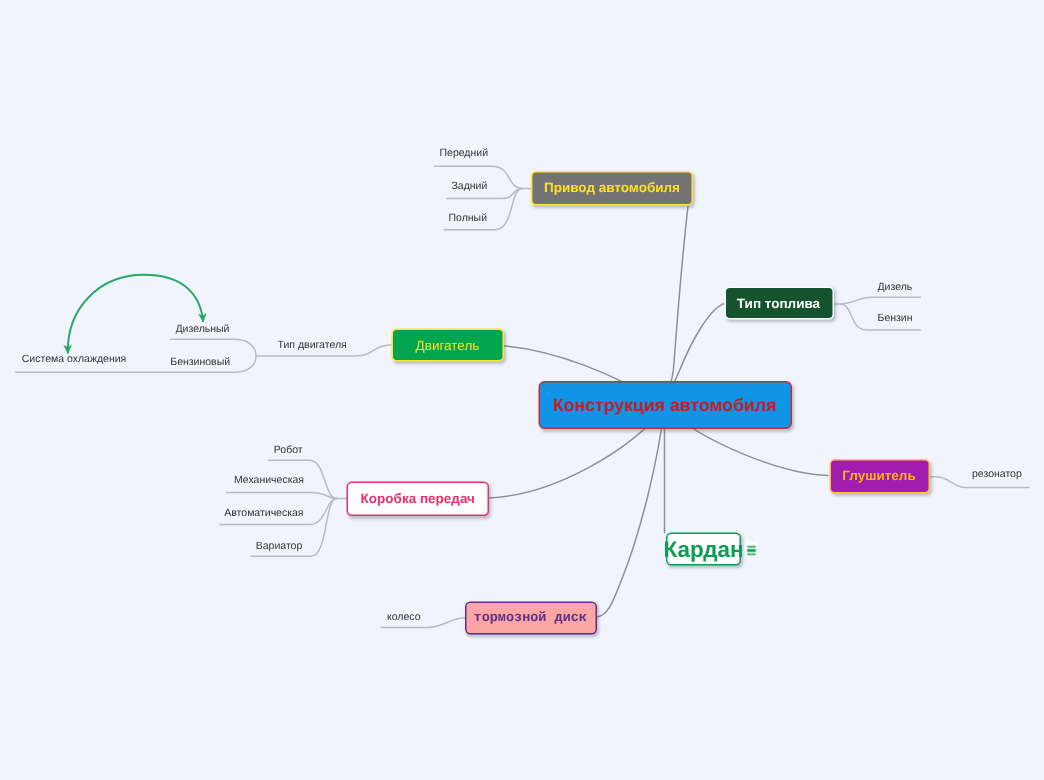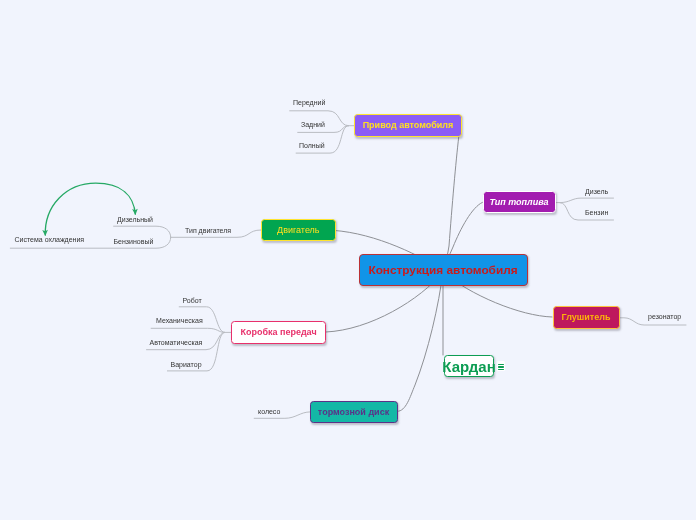--- a/index.html
+++ b/index.html
@@ -50,39 +50,39 @@
           <path d="M 0.5,0.8 L 9.5,5 L 0.5,9.2 L 2.6,5 Z" fill="#26a965"></path>
         </marker>
       </defs>
       <g>
         <path d="M 45.3,235.6 C 44.2,206 66,183.2 95.7,183.2 C 122,183.2 133.8,196 135.4,214.6" fill="none" stroke="#26a965" stroke-width="1.3" marker-start="url(#arrh)" marker-end="url(#arrh)"></path>
       </g>
     </svg>
 <div class="node central" style="left: 358.5px; top: 254px; width: 169px; height: 32px; background: rgb(17, 148, 232); border-color: rgb(187, 49, 53); border-width: 1.8px; border-radius: 4px; color: rgb(201, 27, 27); font-weight: bold; font-size: 11.8px; box-shadow: rgba(70, 70, 85, 0.3) 1px 1.5px 2px; justify-content: center;">
       <span>Конструкция автомобиля</span>
     </div>
-    <div class="node" style="left: 354px; top: 114px; width: 108px; height: 22.5px; background: #8b5cf6; border-color: rgb(255, 228, 46); border-width: 1.7px; border-radius: 3.5px; color: rgb(255, 224, 31); font-weight: bold; font-size: 9px; box-shadow: rgba(70, 70, 85, 0.3) 1px 1.5px 2px;">
+    <div class="node" style="left: 354px; top: 114px; width: 108px; height: 22.5px; background: #737373; border-color: rgb(255, 228, 46); border-width: 1.7px; border-radius: 3.5px; color: rgb(255, 224, 31); font-weight: bold; font-size: 9px; box-shadow: rgba(70, 70, 85, 0.3) 1px 1.5px 2px;">
       <span>Привод автомобиля</span>
     </div>
-    <div class="node" style="left: 482.5px; top: 191px; width: 73px; height: 21.5px; background: #a21caf; border-color: rgb(255, 255, 255); border-width: 1.7px; border-radius: 3.5px; color: rgb(255, 255, 255); font-weight: bold; font-size: 9px; box-shadow: rgba(70, 70, 85, 0.3) 1px 1.5px 2px; font-style: italic;">
+    <div class="node" style="left: 482.5px; top: 191px; width: 73px; height: 21.5px; background: #14532d; border-color: rgb(255, 255, 255); border-width: 1.7px; border-radius: 3.5px; color: rgb(255, 255, 255); font-weight: bold; font-size: 9px; box-shadow: rgba(70, 70, 85, 0.3) 1px 1.5px 2px;">
       <span>Тип топлива</span>
     </div>
     <div class="node" style="left: 260.8px; top: 219.3px; width: 75px; height: 22px; background: rgb(1, 165, 80); border-color: rgb(255, 228, 46); border-width: 1.7px; border-radius: 3.5px; color: rgb(255, 224, 31); font-weight: normal; font-size: 9px; box-shadow: rgba(70, 70, 85, 0.3) 1px 1.5px 2px;">
       <span>Двигатель</span>
     </div>
     <div class="node" style="left: 231px; top: 321px; width: 95px; height: 22.5px; background: rgb(255, 255, 255); border-color: rgb(232, 48, 107); border-width: 1.7px; border-radius: 3.5px; color: rgb(232, 48, 107); font-weight: bold; font-size: 9px; box-shadow: rgba(70, 70, 85, 0.3) 1px 1.5px 2px;">
       <span>Коробка передач</span>
     </div>
-    <div class="node" style="left: 552.5px; top: 306.2px; width: 67px; height: 22.5px; background: #be185d; border-color: rgb(254, 194, 61); border-width: 1.7px; border-radius: 3.5px; color: rgb(252, 180, 10); font-weight: bold; font-size: 9px; box-shadow: rgba(70, 70, 85, 0.3) 1px 1.5px 2px;">
+    <div class="node" style="left: 552.5px; top: 306.2px; width: 67px; height: 22.5px; background: #a21caf; border-color: rgb(254, 194, 61); border-width: 1.7px; border-radius: 3.5px; color: rgb(252, 180, 10); font-weight: bold; font-size: 9px; box-shadow: rgba(70, 70, 85, 0.3) 1px 1.5px 2px;">
       <span>Глушитель</span>
     </div>
     <div class="node" style="left: 444px; top: 354.8px; width: 50px; height: 22.5px; background: rgb(255, 255, 255); border-color: rgb(13, 157, 83); border-width: 1.7px; border-radius: 3.5px; color: rgb(13, 157, 83); font-weight: bold; font-size: 15px; box-shadow: rgba(70, 70, 85, 0.3) 1px 1.5px 2px;">
       <span>Кардан</span>
     </div>
-    <div class="node" style="left: 309.5px; top: 400.5px; width: 88px; height: 22.2px; background: #14b8a6; border-color: rgb(91, 50, 136); border-width: 1.7px; border-radius: 3.5px; color: rgb(91, 50, 136); font-weight: bold; font-size: 9px; box-shadow: rgba(70, 70, 85, 0.3) 1px 1.5px 2px;">
+    <div class="node" style="left: 309.5px; top: 400.5px; width: 88px; height: 22.2px; background: #fca5a5; border-color: rgb(91, 50, 136); border-width: 1.7px; border-radius: 3.5px; color: rgb(91, 50, 136); font-weight: bold; font-size: 9px; box-shadow: rgba(70, 70, 85, 0.3) 1px 1.5px 2px; font-family: Liberation Mono, monospace;">
       <span>тормозной диск</span>
     </div>
     <div class="noteicon" style="left: 496.6px; top: 361.1px; width: 8.6px; height: 10px; background: rgb(255, 255, 255); border-radius: 1.5px;">
       <i style="position:absolute;left:1.3px;top:2.6px;width:5.9px;height:1.4px;border-radius:0.7px;background:#0d9d53"></i>
       <i style="position:absolute;left:1.3px;top:5.2px;width:5.9px;height:1.4px;border-radius:0.7px;background:#0d9d53"></i>
       <i style="position:absolute;left:1.3px;top:7.7px;width:5.9px;height:1.4px;border-radius:0.7px;background:#0d9d53"></i>
     </div>
     <div class="leaf" style="left: 293px; top: 99.4px;">Передний</div>
     <div class="leaf" style="left: 301px; top: 121.4px;">Задний</div>
     <div class="leaf" style="left: 299px; top: 142.1px;">Полный</div>

